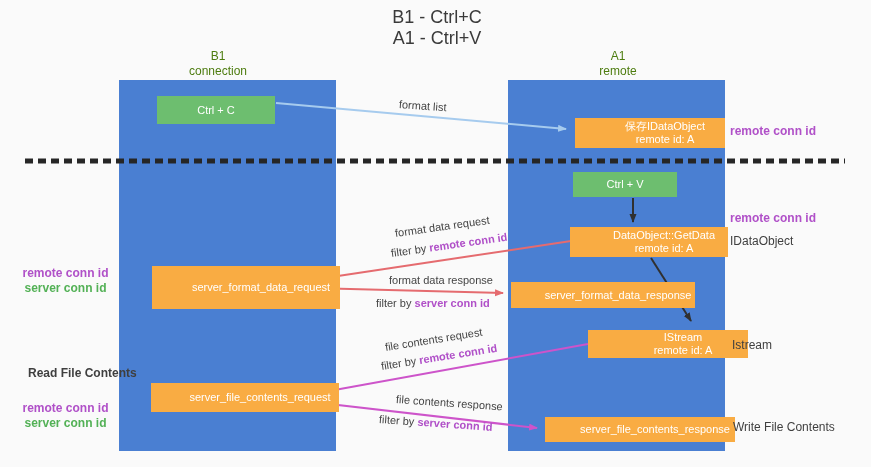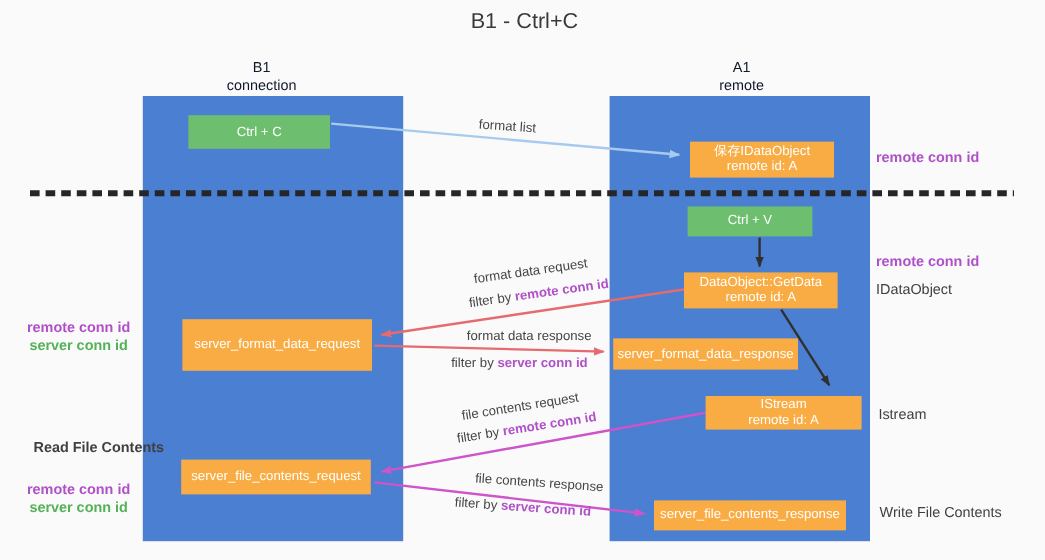--- a/index.html
+++ b/index.html
@@ -9,31 +9,31 @@
     background:#fafafa;
     overflow:hidden;
   }
   .canvas{position:relative;width:871px;height:467px;background:#fafafa;}
   .title{
     position:absolute;top:7px;left:327px;width:220px;
     text-align:center;font-size:18px;line-height:21px;color:#3a3a3a;
   }
   .hdr{
     position:absolute;top:49px;width:180px;text-align:center;
-    font-size:12px;line-height:15px;color:#0f172a;
+    font-size:12px;line-height:15px;color:#4d7c0f;
   }
   .lane{position:absolute;top:80px;width:217px;height:371px;background:#4a7fd2;}
   .box{
     position:absolute;display:flex;flex-direction:column;
     align-items:center;justify-content:center;
     color:#ffffff;font-size:11px;line-height:13px;text-align:center;
     white-space:nowrap;z-index:3;
   }
   .box.green{background:#6dbe6f;}
-  .box.orange{background:#f9ac43;}
+  .box.orange{background:#f9ac43;padding-left:30px;}
   .lbl{
     position:absolute;font-size:11px;color:#454545;white-space:nowrap;
     z-index:4;transform-origin:left center;
   }
   .side{
     position:absolute;font-size:12px;color:#3f3f3f;white-space:nowrap;z-index:4;
   }
   .side-pair{
     position:absolute;width:95px;text-align:center;
     font-size:12px;line-height:15px;white-space:nowrap;z-index:4;
@@ -42,20 +42,21 @@
   .greent{color:#53b156;font-weight:700;}
   svg.overlay{position:absolute;left:0;top:0;z-index:2;pointer-events:none;}
 </style>
 </head>
 <body>
 
 <div class="canvas">
 
   <div class="title">
     <div>B1 - Ctrl+C</div>
+    <div>A1 - Ctrl+V</div>
   </div>
 
   <div class="hdr" style="left:128px;">
     <div>B1</div>
     <div>connection</div>
   </div>
   <div class="hdr" style="left:528px;">
     <div>A1</div>
     <div>remote</div>
   </div>

